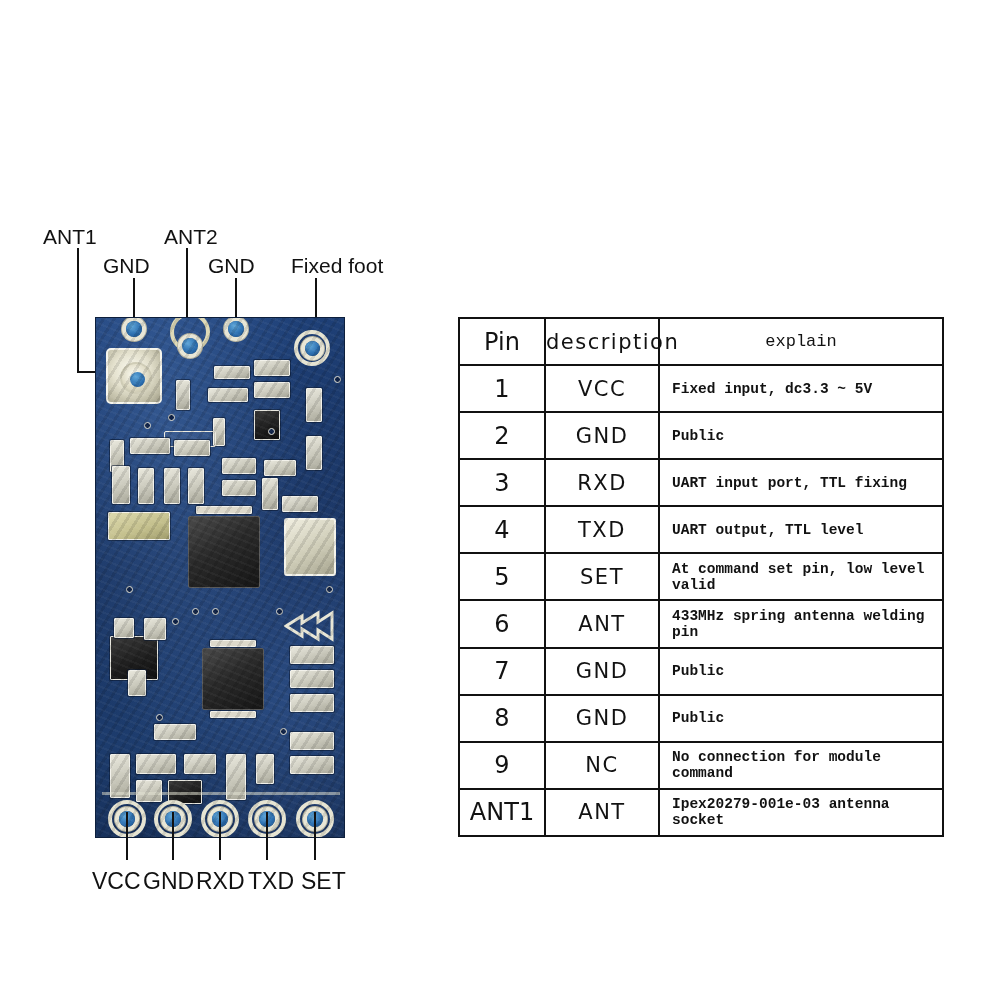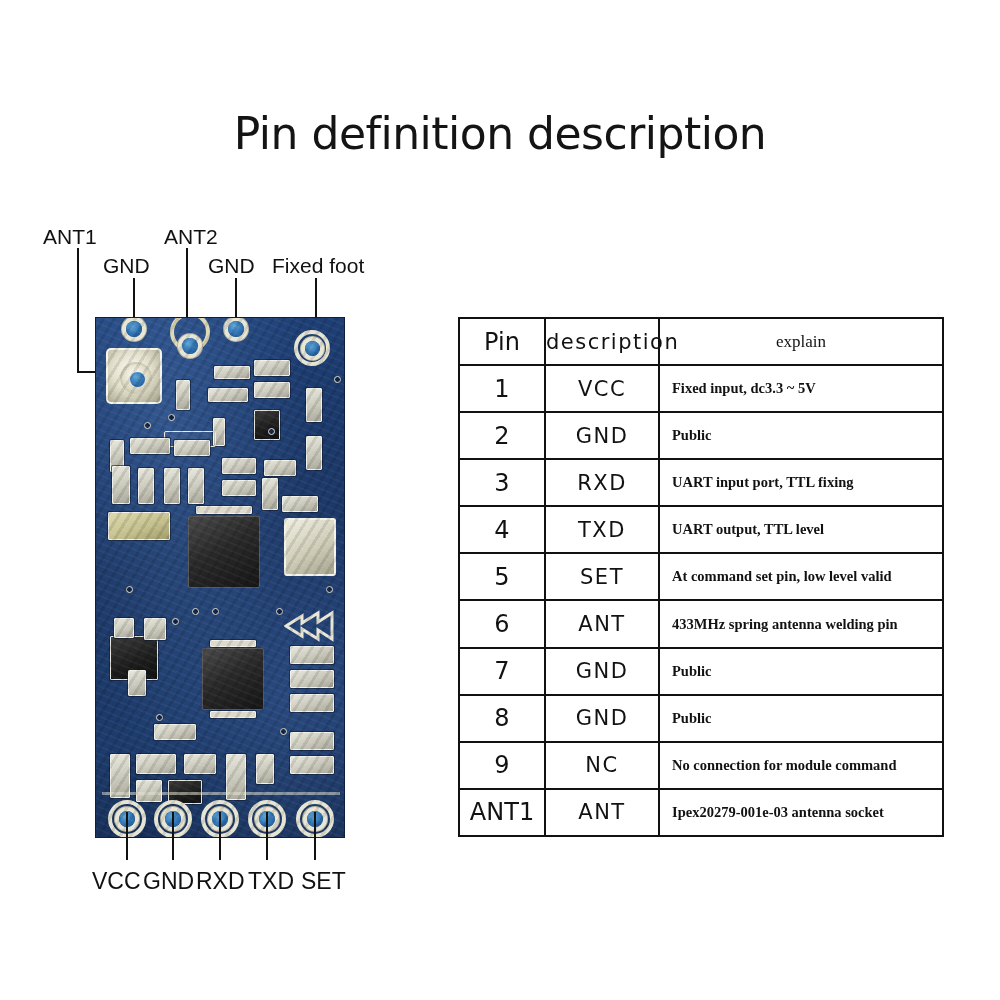--- a/index.html
+++ b/index.html
@@ -152,37 +152,36 @@
     table-layout: fixed;
   }
   #pin-table td, #pin-table th {
     border: 2px solid #111;
     font-weight: 400;
     color:#121212;
     padding: 0 6px;
   }
   #pin-table .c-pin   { width: 86px;  text-align:center; font-size:24px; font-family:"DejaVu Sans", sans-serif; }
   #pin-table .c-def   { width: 114px; text-align:center; font-size:21px; letter-spacing:1.5px; font-family:"DejaVu Sans", sans-serif; }
-  #pin-table .c-expl  { text-align:left; font-size:14.5px; padding-left:12px; font-family:Liberation Serif, serif; font-weight:600; }
+  #pin-table .c-expl  { text-align:left; font-size:14.5px; padding-left:12px; font-family:Liberation Mono, monospace; font-weight:600; }
   #pin-table thead td { font-size:17px; text-align:center; font-weight:400; padding: 0; }
   #pin-table thead .c-expl { text-align:center; padding-left:0; font-weight:400; font-size:17px;}
   #pin-table tr { height: 47px; }
 </style>
 </head>
 <body>
 
 <div id="root">
 
-  <div id="page-title">Pin definition description</div>
 
   <div class="callout-label" style="left:43px;  top:225px;">ANT1</div>
   <div class="callout-label" style="left:103px; top:254px;">GND</div>
   <div class="callout-label" style="left:164px; top:225px;">ANT2</div>
   <div class="callout-label" style="left:208px; top:254px;">GND</div>
-  <div class="callout-label" style="left:272px; top:254px;">Fixed foot</div>
+  <div class="callout-label" style="left:291px; top:254px;">Fixed foot</div>
 
   <div class="leader v" style="left:77px;  top:248px; height:124px;"></div>
   <div class="leader h" style="left:77px;  top:371px; width:45px;"></div>
   <div class="leader v" style="left:133px; top:278px; height:45px;"></div>
   <div class="leader v" style="left:186px; top:248px; height:98px;"></div>
   <div class="leader v" style="left:235px; top:278px; height:45px;"></div>
   <div class="leader v" style="left:315px; top:278px; height:58px;"></div>
 
   <div id="pcb">
 

